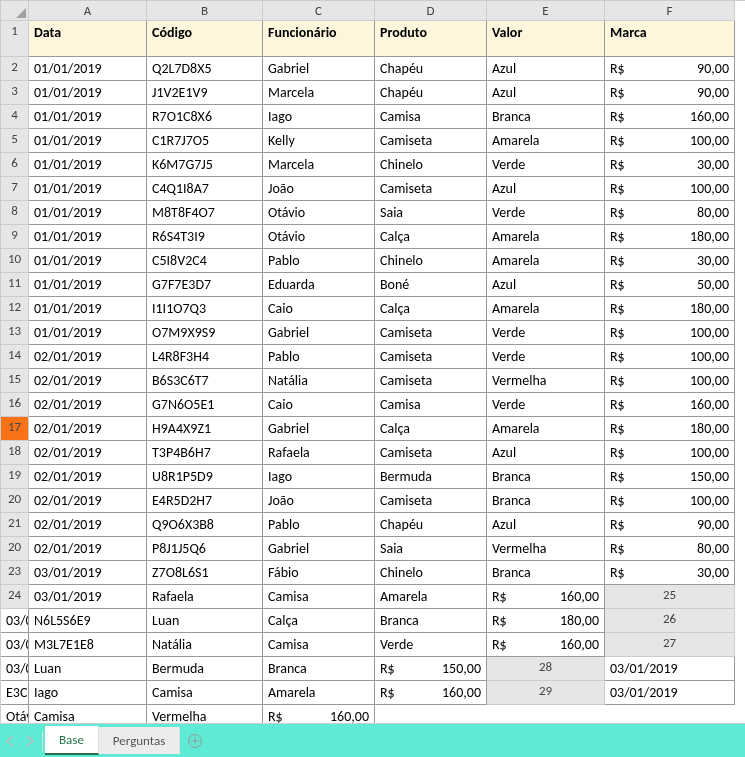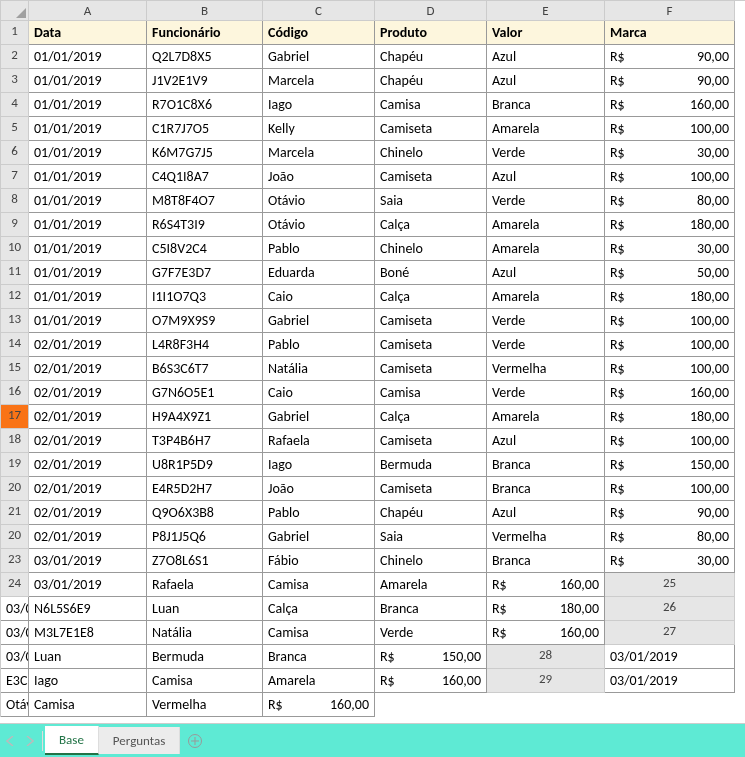--- a/index.html
+++ b/index.html
@@ -51,21 +51,21 @@
     line-height: 20px;
     white-space: nowrap;
     overflow: hidden;
   }
   .hdrcell {
     background: #fdf6dd;
     font-weight: 700;
     border-right: 1px solid #999;
     border-bottom: 1px solid #999;
     padding: 2px 5px;
-    height: 24px;
+    height: 36px;
     line-height: 20px;
   }
   .valor {
     display: flex;
     justify-content: space-between;
   }
   .valor .cur { }
   .valor .amt { text-align: right; margin-left: 7px; }
 
   
@@ -117,22 +117,22 @@
 <div class="sheet" id="sheet">
     <div class="corner"></div>
     <div class="colhdr">A</div>
     <div class="colhdr">B</div>
     <div class="colhdr">C</div>
     <div class="colhdr">D</div>
     <div class="colhdr">E</div>
     <div class="colhdr">F</div>
     <div class="rowhdr">1</div>
     <div class="hdrcell">Data</div>
+    <div class="hdrcell">Código</div>
     <div class="hdrcell">Funcionário</div>
-    <div class="hdrcell">Código</div>
     <div class="hdrcell">Produto</div>
     <div class="hdrcell">Valor</div>
     <div class="hdrcell">Marca</div>
     <div class="rowhdr">2</div>
     <div class="cell">01/01/2019</div>
     <div class="cell">Q2L7D8X5</div>
     <div class="cell">Gabriel</div>
     <div class="cell">Chapéu</div>
     <div class="cell">Azul</div>
     <div class="cell valor">

